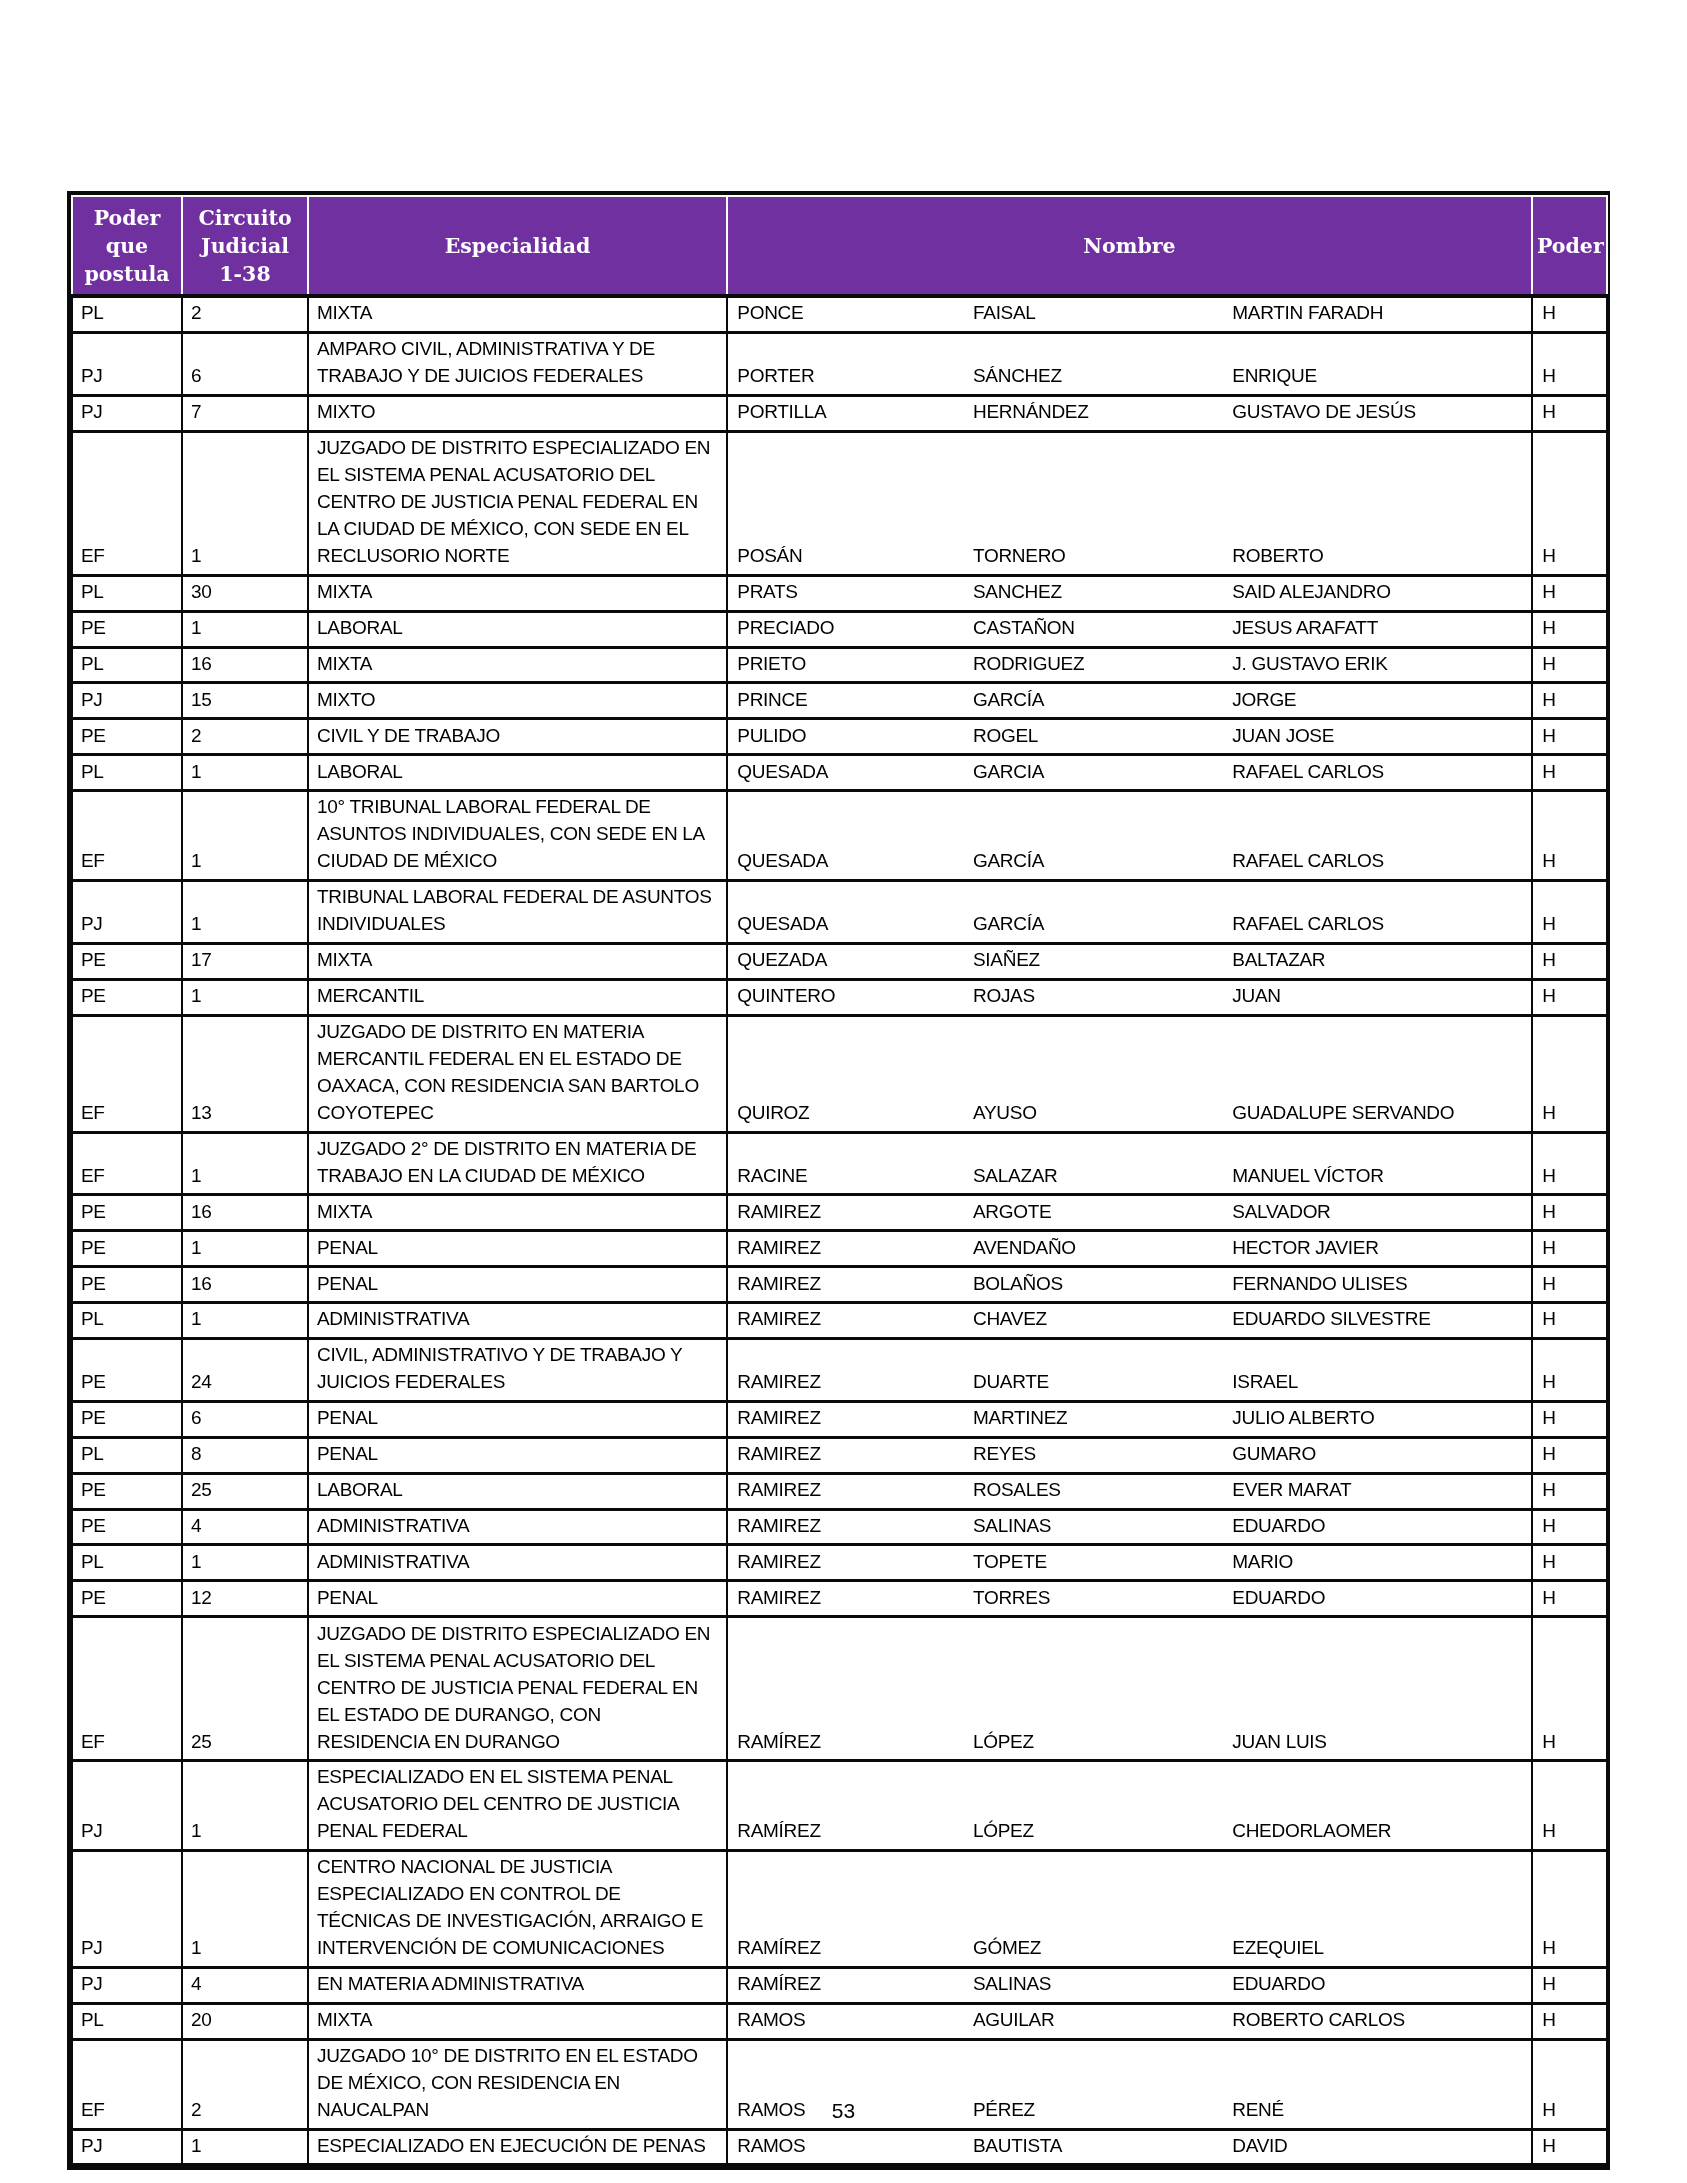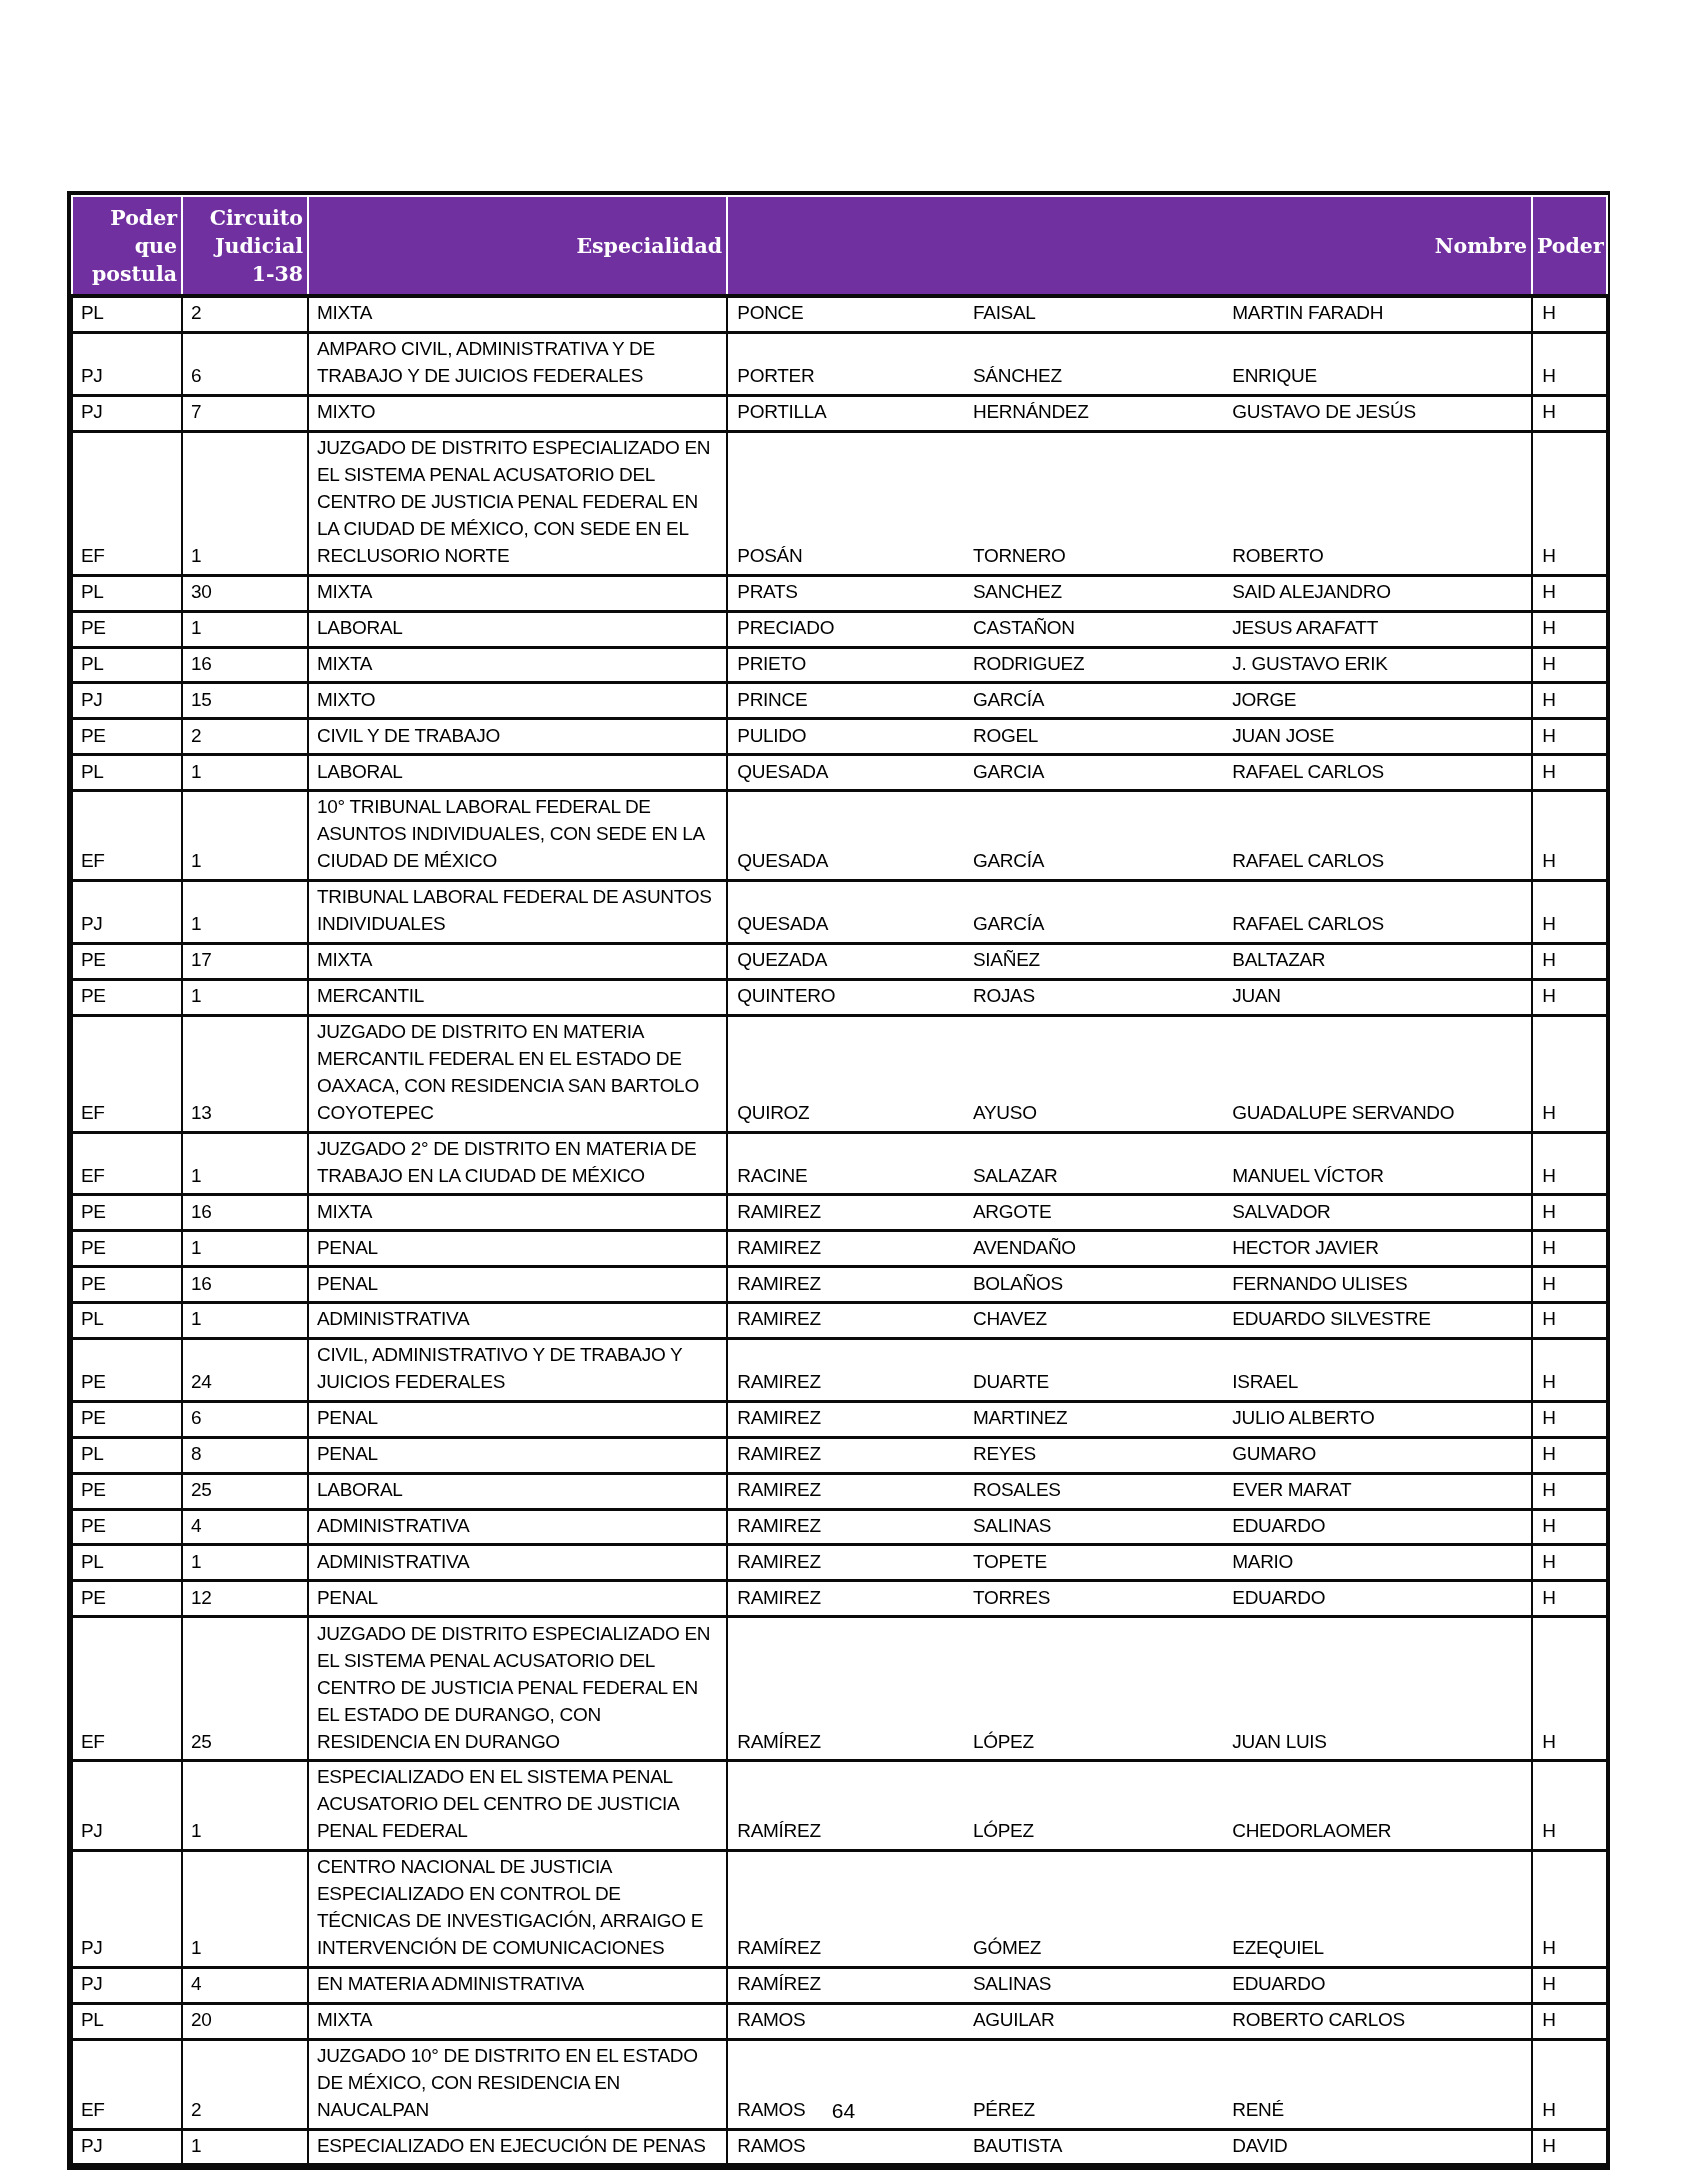--- a/index.html
+++ b/index.html
@@ -14,21 +14,21 @@
   }
   table { width:100%; border-collapse:collapse; table-layout:fixed; }
   col.c1 { width:110px; }
   col.c2 { width:126px; }
   col.c3 { width:419px; }
   col.c4 { width:805px; }
   col.c5 { width:75px; }
   thead th {
     background:#7030A0; color:#ffffff;
     font-family:"DejaVu Serif", serif; font-weight:bold;
-    font-size:20.5px; line-height:28px; text-align:right; vertical-align:middle;
+    font-size:20.5px; line-height:28px; text-align:center; vertical-align:middle;
     border:2px solid #ffffff; border-bottom:4px solid #0a0a0a;
     padding:6.6px 4px; height:83px;
   }
   tbody td {
     border:2px solid #0a0a0a;
     border-top-width:3.3px; border-bottom-width:3.3px;
     font-size:19px; letter-spacing:-0.3px; line-height:27px;
     vertical-align:bottom; padding:1.3px 8px 4.6px 8px;
     text-transform:uppercase;
   }
@@ -542,14 +542,14 @@
         <span>DAVID</span>
       </div>
     </td>
     <td class="sexo">H</td>
   </tr>
 
 </tbody>
   </table>
 </div>
 
-<div class="pageno">64</div>
+<div class="pageno">53</div>
 
 
 </body></html>

